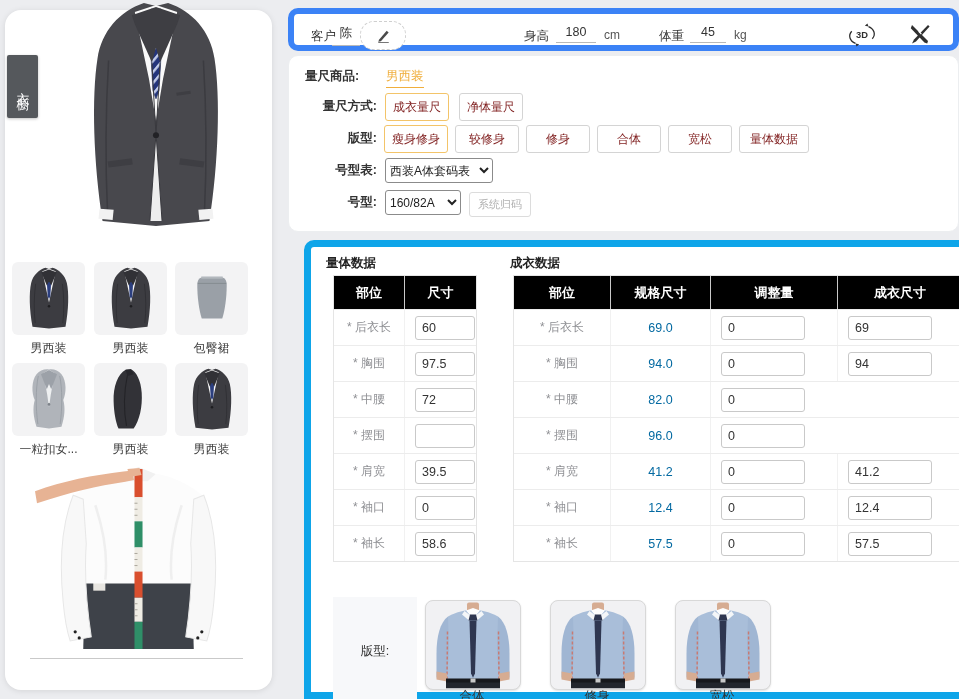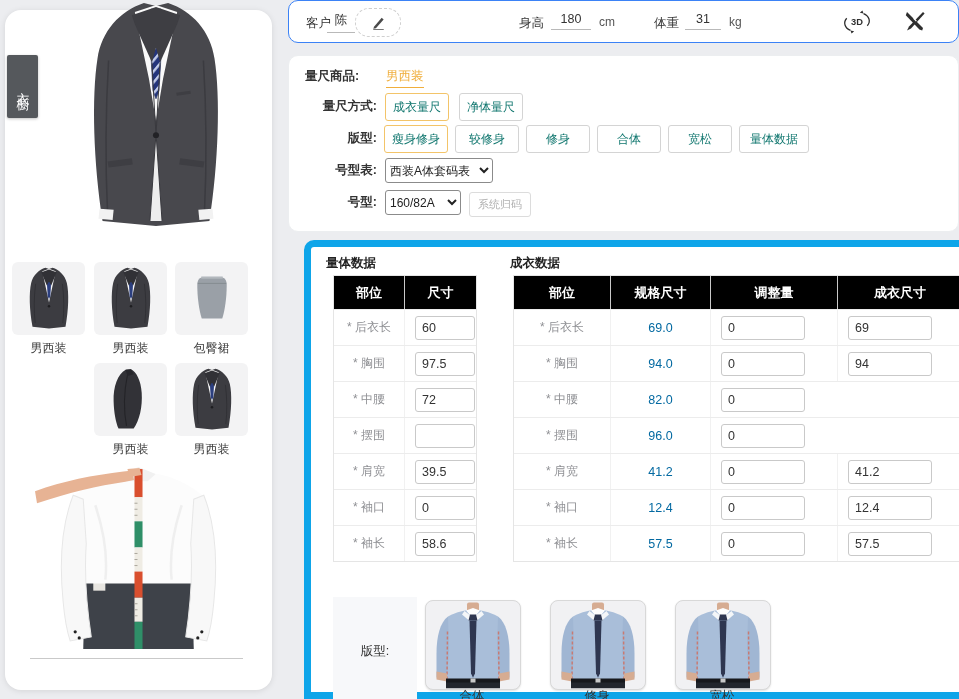--- a/index.html
+++ b/index.html
@@ -17,36 +17,36 @@
   .suit-hero{position:absolute;left:48px;top:-10px;width:206px;height:234px;}
   .thumb{position:absolute;width:73px;cursor:pointer;}
   .thumb-img{width:73px;height:73px;background:#f3f3f4;border-radius:6px;display:flex;
              align-items:center;justify-content:center;}
   .thumb-img svg{width:66px;height:66px;}
   .thumb-label{margin-top:5px;font-size:12px;color:#3c3c3c;text-align:center;white-space:nowrap;}
   .back-photo{position:absolute;left:30px;top:455px;width:206px;height:186px;}
   .left-divider{position:absolute;left:25px;top:648px;width:213px;height:0;border-top:1px solid #c9c9c9;}
 
   
-  .topbar{left:288px;top:0;width:671px;height:43px;border:1px solid #3b82f6;border-radius:10px;text-decoration:underline;}
+  .topbar{left:288px;top:8px;width:671px;height:43px;border:6px solid #3b82f6;border-radius:10px;text-decoration:underline;}
   .tb-label{position:absolute;top:14px;font-size:12.5px;color:#333;}
   .tb-value{position:absolute;top:11px;text-align:center;font-size:12.5px;color:#333;
             border-bottom:1px solid #b9b9b9;padding-bottom:3px;cursor:text;}
   .tb-unit{position:absolute;top:14px;font-size:12px;color:#555;}
   .edit-btn{position:absolute;left:66px;top:7px;width:44px;height:27px;border:1px dashed #cfcfcf;
             border-radius:14px;background:#fff;display:flex;align-items:center;justify-content:center;cursor:pointer;}
   .tb-icon{position:absolute;top:8px;cursor:pointer;}
 
   
   .product-panel{left:288px;top:55px;width:671px;height:177px;border-radius:10px;border:1px solid #eceef0;}
   .p-label{position:absolute;font-size:12.5px;color:#333;font-weight:700;text-align:right;width:72px;left:16px;}
   .p-link{position:absolute;left:97px;top:12px;font-size:12.5px;color:#f0ae3c;
           border-bottom:1px solid #f0ae3c;padding-bottom:2px;cursor:pointer;}
   .opt-btn{position:absolute;height:26px;width:62px;background:#fff;border:1px solid #d4d4d4;
-           border-radius:3px;font-size:12px;color:#0f766e;display:flex;align-items:center;
+           border-radius:3px;font-size:12px;color:#7f1d1d;display:flex;align-items:center;
            justify-content:center;cursor:pointer;}
   .opt-btn.sel{border:1px solid #f3c469;}
   .p-select{position:absolute;font-size:12px;color:#222;height:25px;border:1px solid #8b8b8b;
             border-radius:3px;background:#fff;}
   .sys-btn{position:absolute;left:180px;top:136px;font-size:11px;color:#b0b0b0;background:#fff;
            border:1px solid #dcdcdc;border-radius:3px;padding:4px 8px;cursor:pointer;}
 
   
   .main-panel{left:304px;top:240px;width:671px;height:459px;border-radius:10px 10px 0 0;border:7px solid #0ea5e9;}
   .tbl-title{position:absolute;top:8px;font-size:12.5px;font-weight:700;color:#222;}
@@ -233,20 +233,28 @@
       <div class="thumb-label">男西装</div>
     </div>
     <div class="thumb" style="left:170px;top:252px">
       <div class="thumb-img">
           <svg viewBox="0 0 74 74">
             <use href="#sym-skirt"></use>
           </svg>
         </div>
       <div class="thumb-label">包臀裙</div>
     </div>
+    <div class="thumb" style="left:7px;top:353px">
+      <div class="thumb-img">
+          <svg viewBox="0 0 74 74">
+            <use href="#sym-women-jacket"></use>
+          </svg>
+        </div>
+      <div class="thumb-label">一粒扣女...</div>
+    </div>
     <div class="thumb" style="left:89px;top:353px">
       <div class="thumb-img">
           <svg viewBox="0 0 74 74">
             <use href="#sym-side-jacket"></use>
           </svg>
         </div>
       <div class="thumb-label">男西装</div>
     </div>
     <div class="thumb" style="left:170px;top:353px">
       <div class="thumb-img">
@@ -274,21 +282,21 @@
     <span class="tb-value" style="left:38px;width:28px">陈</span>
     <div class="edit-btn">
       <svg viewBox="0 0 16 16" width="15" height="15">
           <use href="#sym-pencil"></use>
         </svg>
     </div>
     <span class="tb-label" style="left:230px">身高</span>
     <span class="tb-value" style="left:262px;width:40px">180</span>
     <span class="tb-unit" style="left:310px">cm</span>
     <span class="tb-label" style="left:365px">体重</span>
-    <span class="tb-value" style="left:396px;width:36px">31</span>
+    <span class="tb-value" style="left:396px;width:36px">45</span>
     <span class="tb-unit" style="left:440px">kg</span>
     <div class="tb-icon" style="left:554px">
       <svg viewBox="0 0 30 26" width="28" height="26">
           <use href="#sym-3d"></use>
         </svg>
     </div>
     <div class="tb-icon" style="left:614px">
       <svg viewBox="0 0 24 24" width="24" height="24">
           <use href="#sym-tools"></use>
         </svg>

